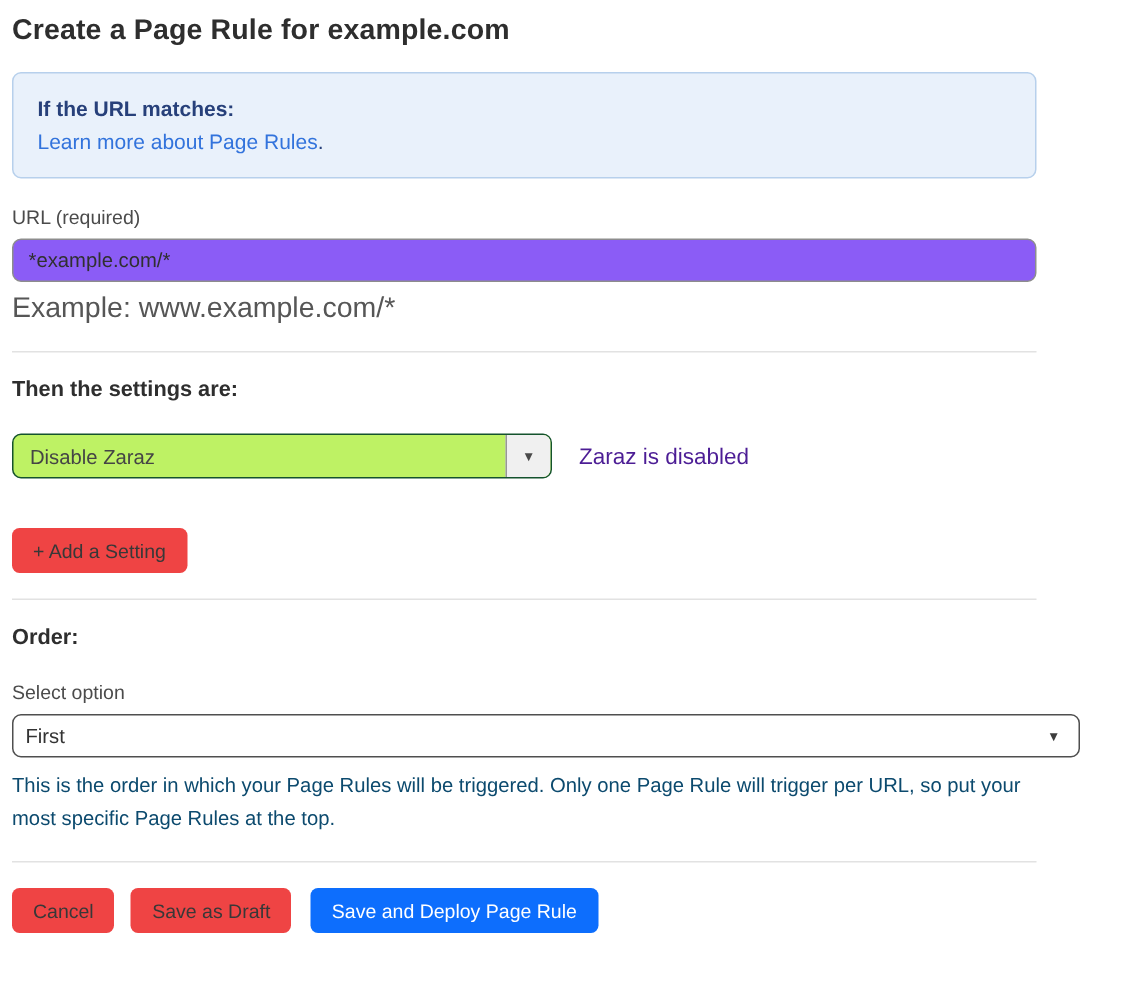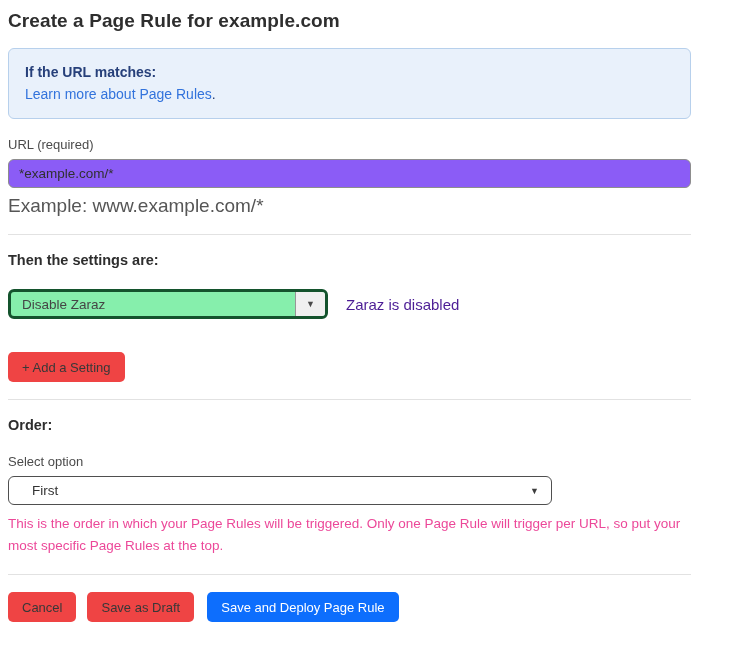--- a/index.html
+++ b/index.html
@@ -42,23 +42,23 @@
     outline: none;
   }
   .field-helper { font-size: 19px; color: #565656; margin-top: 7px; }
 
   .divider { border: none; border-top: 1px solid #e2e2e2; margin: 17px 0; width: 683px; }
 
   .section-heading { font-size: 14.5px; font-weight: bold; color: #2e2e2e; margin-bottom: 21px; }
 
   .setting-row { display: flex; align-items: center; margin-bottom: 33px; }
   .setting-dropdown {
-    display: flex; width: 320px; height: 30px;
-    border: 3px solid #14532d; border-radius: 6px;
-    overflow: hidden; background: #86efac; cursor: pointer;
+    display: flex; width: 360px; height: 30px;
+    border: 1px solid #14532d; border-radius: 6px;
+    overflow: hidden; background: #bef264; cursor: pointer;
   }
   .setting-dropdown .dd-value {
     flex: 1; display: flex; align-items: center;
     padding-left: 11px; font-size: 13.5px; color: #454545;
   }
   .setting-dropdown .dd-arrow-btn {
     width: 30px; background: #f0f0f0; border-left: 1px solid #979797;
     display: flex; align-items: center; justify-content: center;
     font-size: 9px; color: #4a4a4a; cursor: pointer;
   }
@@ -69,29 +69,29 @@
     height: 30px; padding: 0 14px;
     background: #ef4444; color: #383838;
     border: none; border-radius: 5px;
     font-size: 13px; font-family: "Liberation Sans", sans-serif;
     cursor: pointer;
   }
   .btn-primary { background: #0d6efd; color: #ffffff; }
 
   .order-select {
     display: flex; align-items: center; justify-content: space-between;
-    width: 544px; height: 29px;
+    width: 712px; height: 29px;
     border: 1px solid #4f4f4f; border-radius: 6px;
-    padding: 0 12px 0 23px; background: #ffffff;
+    padding: 0 12px 0 8px; background: #ffffff;
     font-size: 13.5px; color: #333333; cursor: pointer;
   }
   .order-select .select-arrow { font-size: 9px; color: #3d3d3d; }
 
   .order-helper {
-    font-size: 13.5px; color: #ec4899; line-height: 22px;
+    font-size: 13.5px; color: #0c4a6e; line-height: 22px;
     margin-top: 8px; width: 676px;
   }
 
   .footer-actions { display: flex; align-items: center; gap: 11px; margin-top: 14px; }
   .footer-actions .btn-primary { margin-left: 2px; }
 </style>
 </head>
 <body>
 
 <div class="content">

